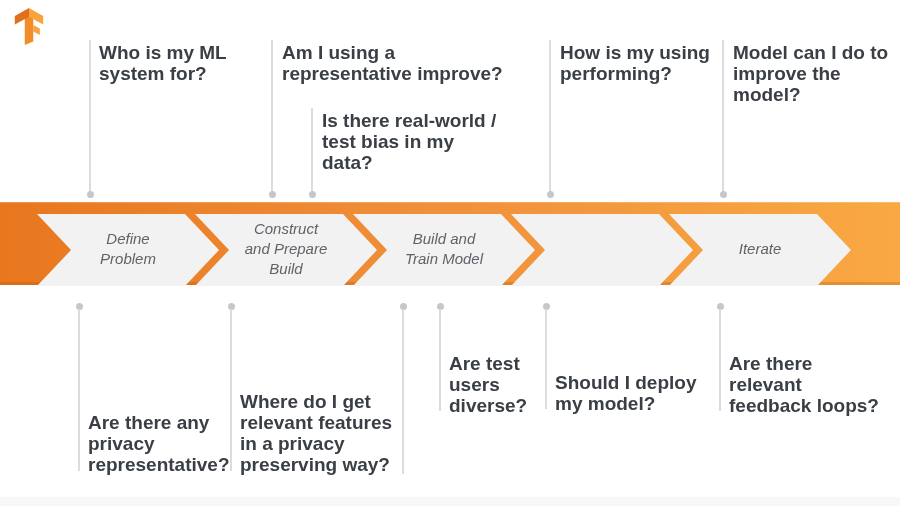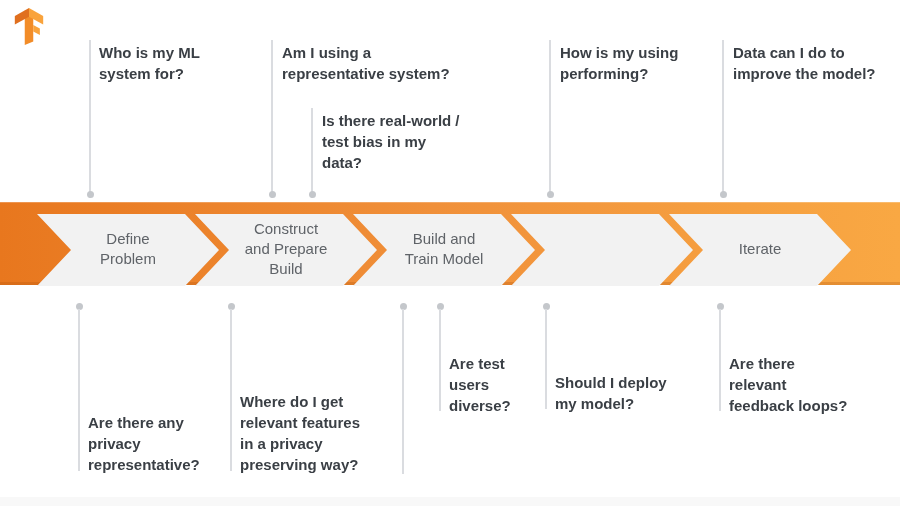--- a/index.html
+++ b/index.html
@@ -7,30 +7,31 @@
     position:relative;width:900px;height:506px;background:#ffffff;overflow:hidden;
     font-family:"Liberation Sans", sans-serif;
   }
   
   .logo{position:absolute;left:12px;top:7px;width:34px;height:38px;}
   
   .banner{
     position:absolute;left:0;top:202px;width:900px;height:83px;
     background:linear-gradient(90deg,#E8771E 0%,#F0903A 48%,#F9A843 100%);
     box-shadow:inset 0 -3px 0 rgba(176,82,10,.28), inset 0 1px 0 rgba(255,255,255,.22);
+    font-style:italic;
   }
   .banner svg{position:absolute;left:0;top:0;}
   .stage-label{
     position:absolute;top:0;height:94px;width:162px;
     display:flex;align-items:center;justify-content:center;text-align:center;
     color:#5F6368;font-size:15px;line-height:20px;white-space:pre-line;
   }
   
   .q{
-    position:absolute;color:#3A3F45;font-weight:bold;font-size:15px;line-height:21px;
+    position:absolute;color:#3A3F45;font-weight:bold;font-size:19px;line-height:21px;
     white-space:pre-line;
   }
   
   .cline{position:absolute;width:2px;background:#DADCE0;}
   .cdot{position:absolute;width:7px;height:7px;border-radius:50%;background:#C4C7CB;}
   .bottom-strip{position:absolute;left:0;bottom:0;width:900px;height:9px;background:#F8F8F8;}
 </style>
 </head>
 <body>
 
@@ -39,27 +40,27 @@
   <svg class="logo" viewBox="0 0 36 40" aria-hidden="true">
     <polygon points="13.5,3.5 22.5,8.3 22.5,36.3 13.5,40" fill="#F28C28"></polygon>
     <polygon points="22.5,19 29.5,22.7 29.5,29.6 22.5,25.9" fill="#F9A33C"></polygon>
     <polygon points="18,1 3,9.5 3,18.5 18,10.2" fill="#E06F1E"></polygon>
     <polygon points="18,1 33,9.5 33,18.5 18,10.2" fill="#F9A33C"></polygon>
   </svg>
 
   <div class="q" style="left:99px;top:42px">Who is my ML
 system for?</div>
   <div class="q" style="left:282px;top:42px">Am I using a
-representative system?</div>
+representative improve?</div>
   <div class="q" style="left:322px;top:110px">Is there real-world /
 test bias in my
 data?</div>
   <div class="q" style="left:560px;top:42px">How is my using
 performing?</div>
-  <div class="q" style="left:733px;top:42px">Data can I do to
+  <div class="q" style="left:733px;top:42px">Model can I do to
 improve the model?</div>
 
   <div class="cline" style="left:89px;top:40px;height:158px"></div>
   <div class="cdot" style="left:87px;top:191px"></div>
 
   <div class="cline" style="left:271px;top:40px;height:158px"></div>
   <div class="cdot" style="left:269px;top:191px"></div>
 
   <div class="cline" style="left:311px;top:108px;height:90px"></div>
   <div class="cdot" style="left:309px;top:191px"></div>

